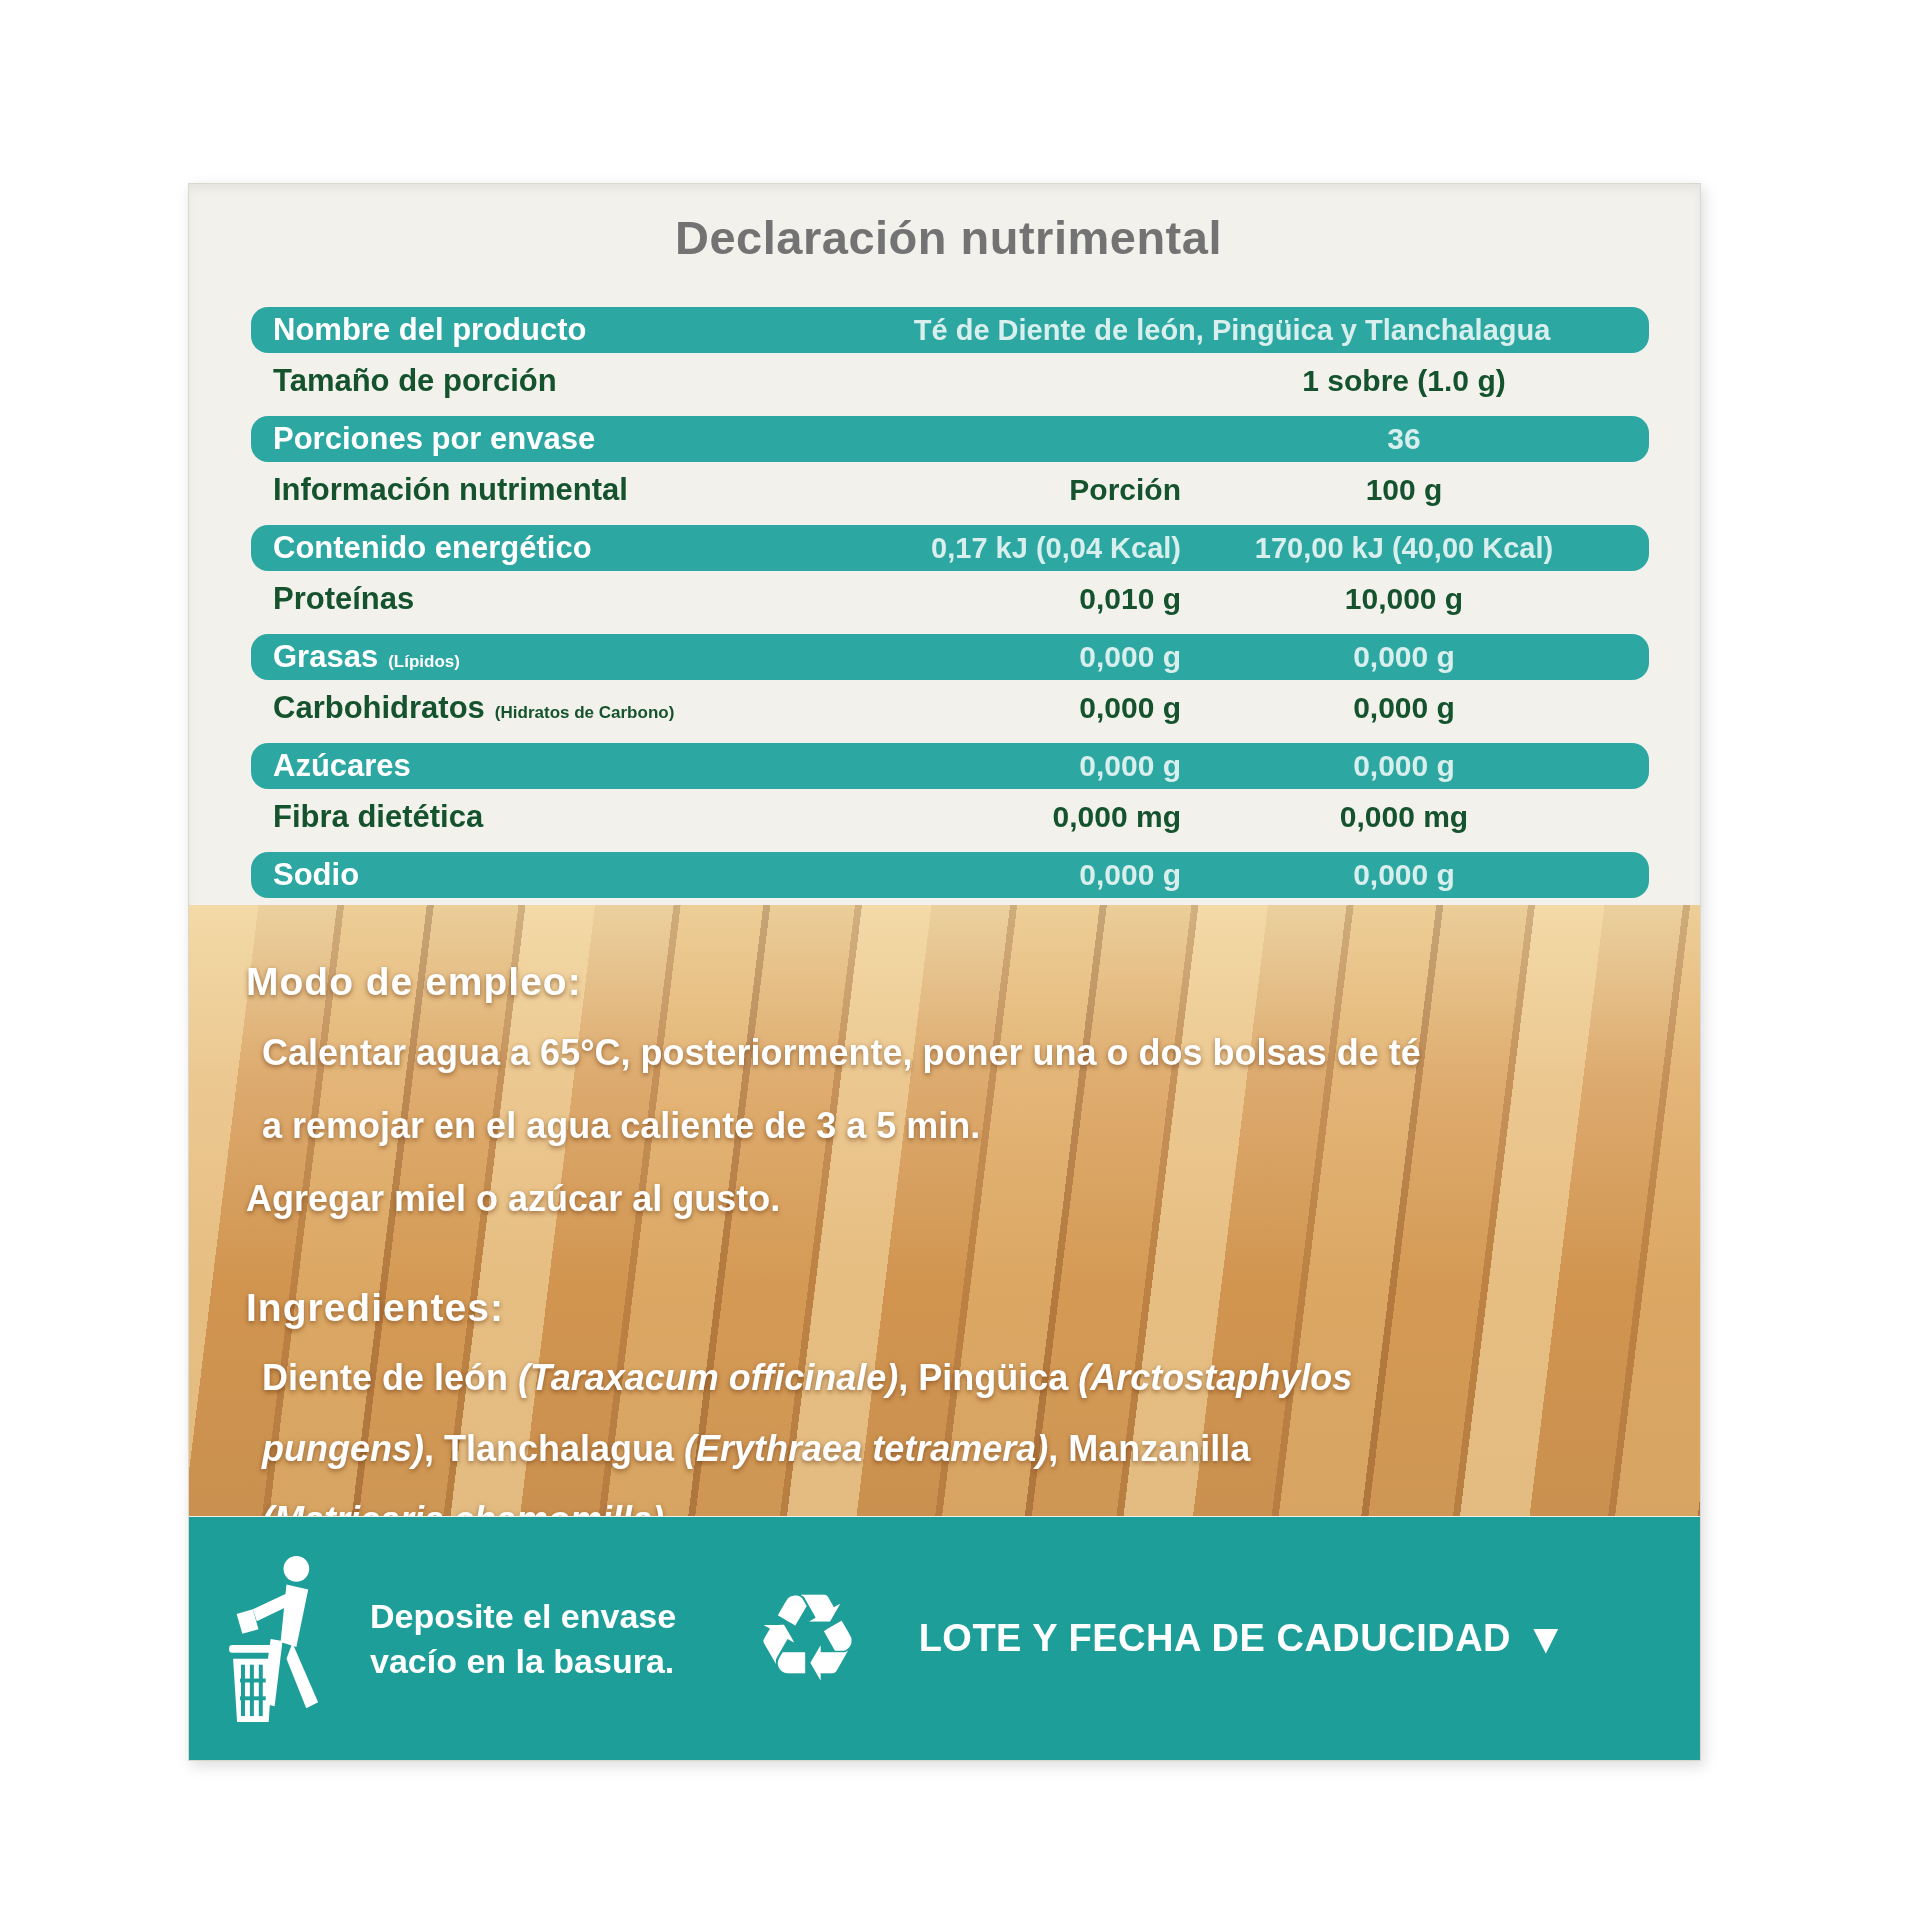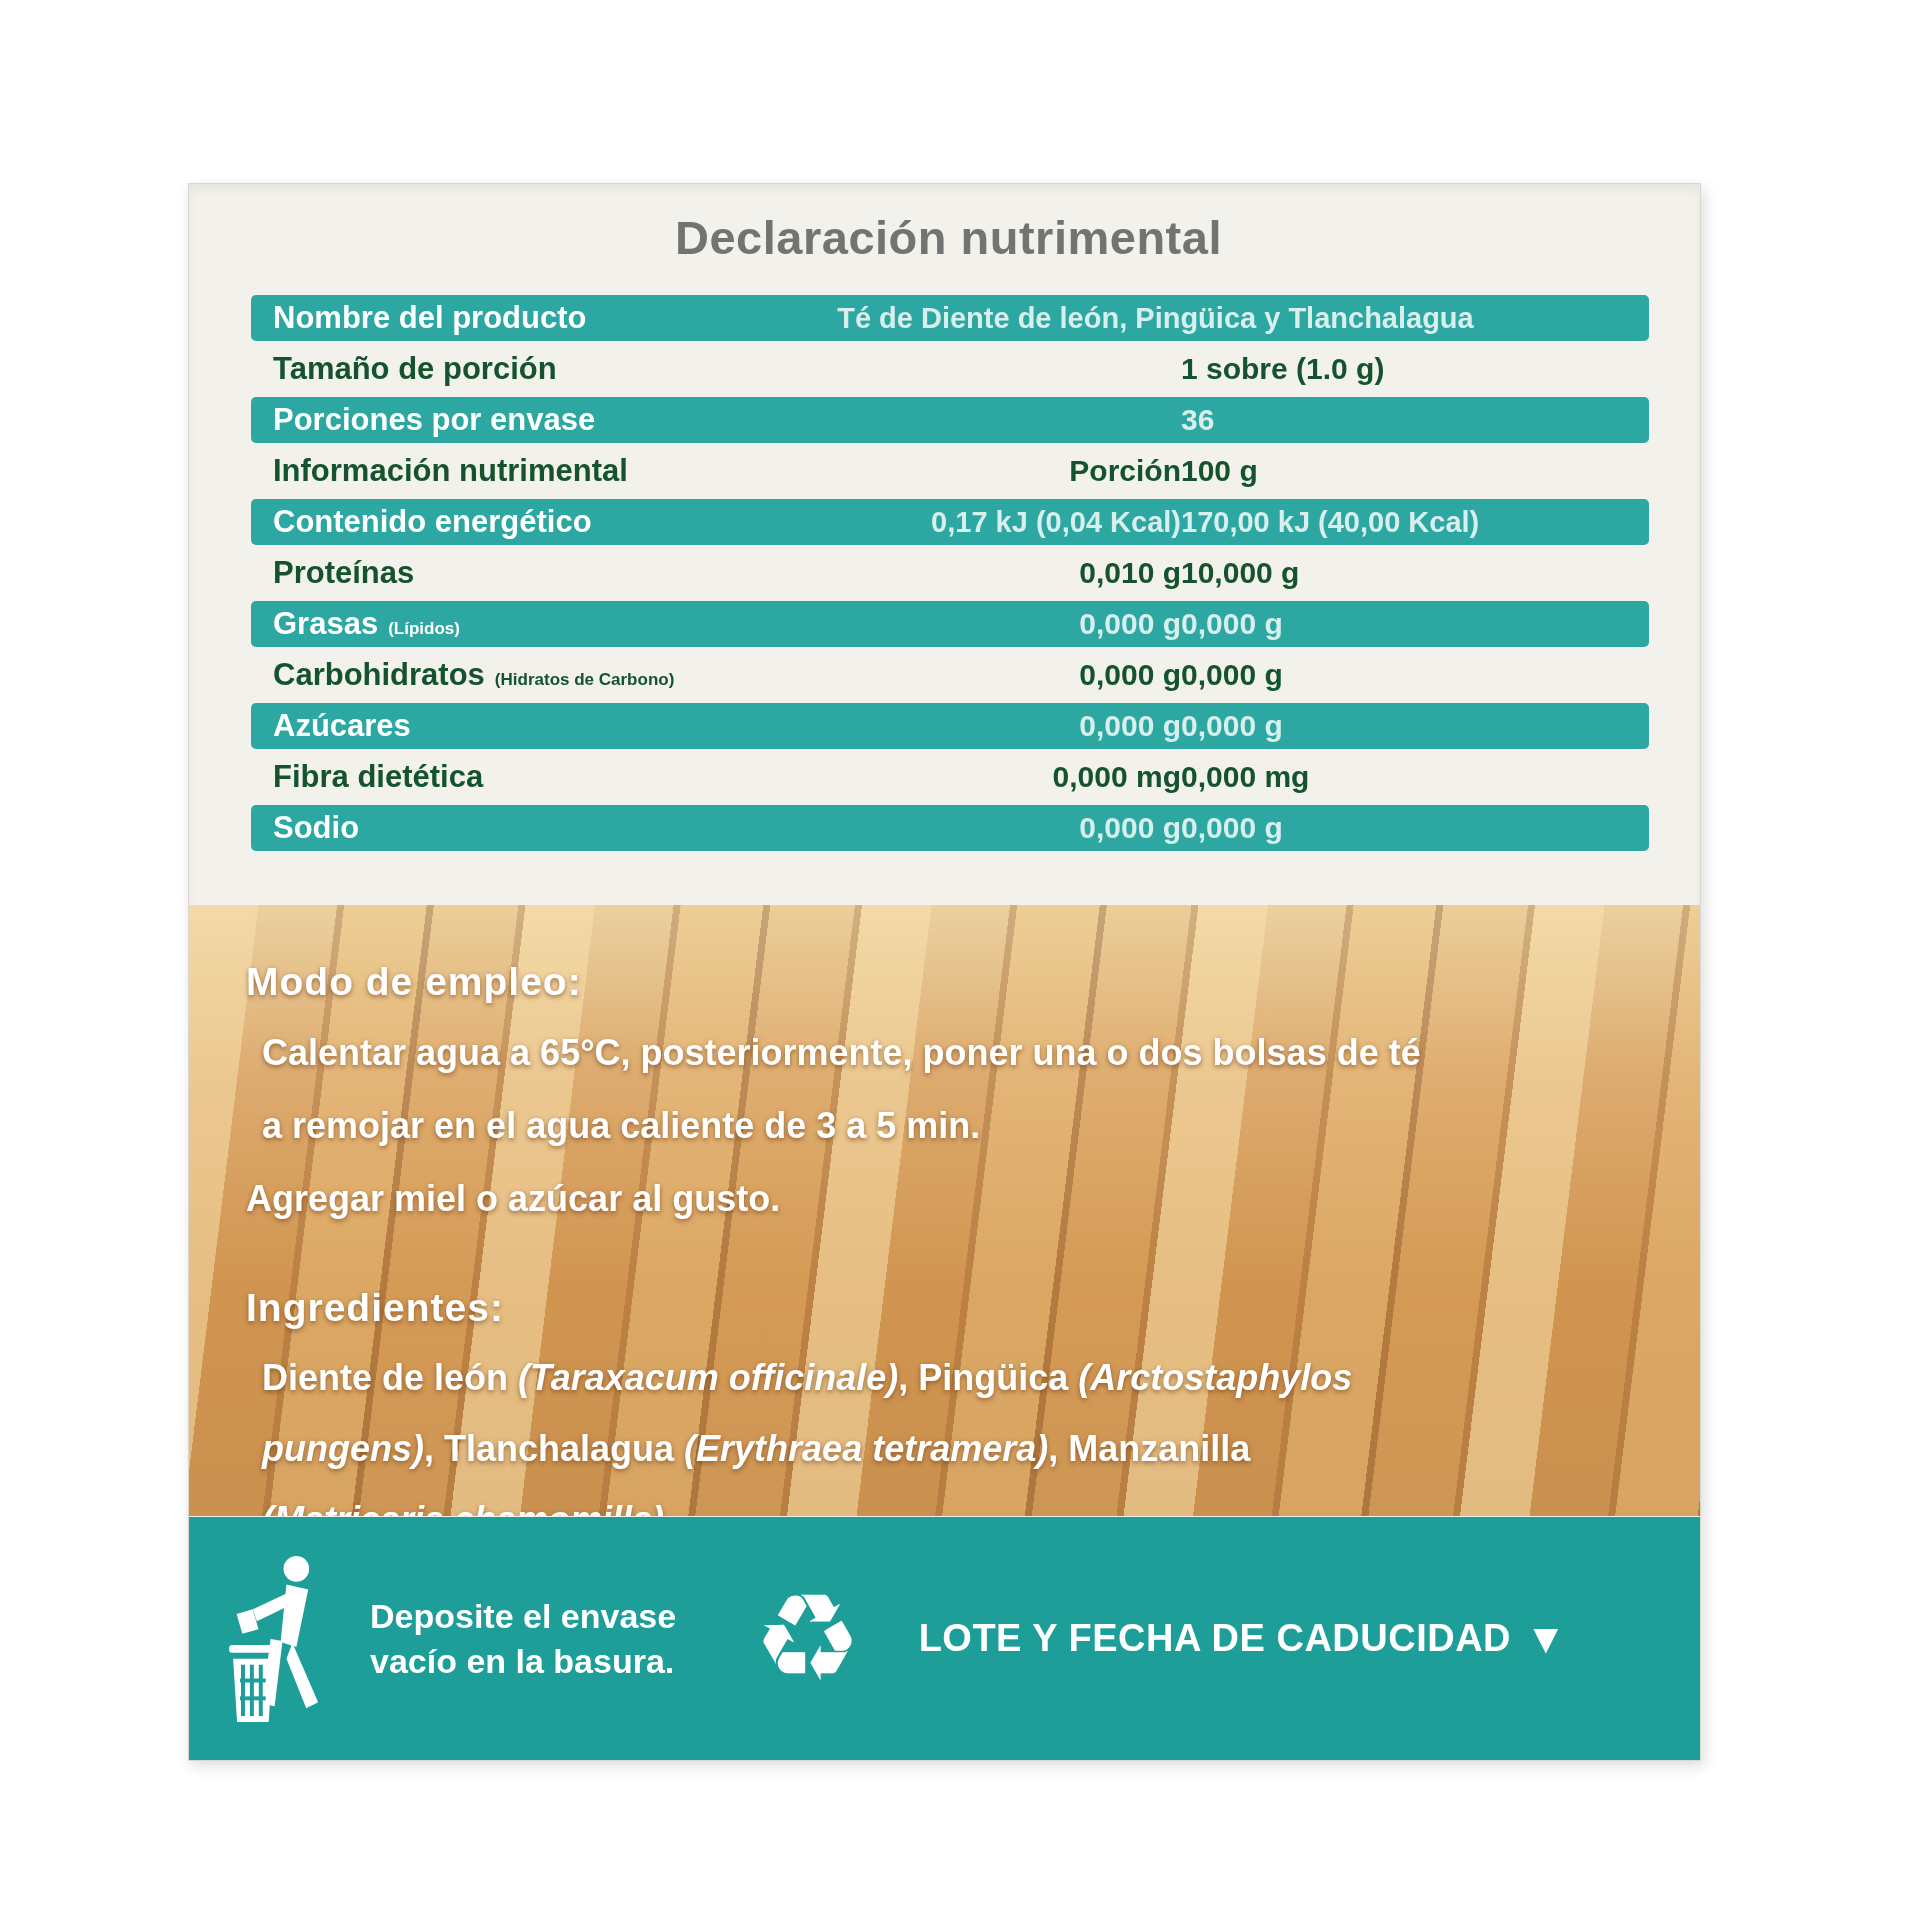--- a/index.html
+++ b/index.html
@@ -14,27 +14,27 @@
     position:absolute;top:26px;left:8px;right:0;text-align:center;
     font-size:47px;font-weight:bold;color:#737373;letter-spacing:0.5px;
   }
   
   .table{position:absolute;top:111px;left:62px;width:1398px;}
   .row{
     display:flex;align-items:center;height:46px;margin-bottom:5px;
     padding:0 22px;box-sizing:border-box;
     font-weight:bold;font-size:30px;color:#14532d;
   }
-  .row.teal{background:#2ca7a1;border-radius:5px;color:#ffffff;}
+  .row.teal{background:#2ca7a1;border-radius:17px;color:#ffffff;margin-top:12px;}
   .row.teal .v1,.row.teal .v2{color:#d8efed;}
   .lbl{flex:1;display:flex;align-items:baseline;white-space:nowrap;font-size:31px;}
   .note{font-size:17px;}
   .note:not(:empty){margin-left:10px;}
   .v1{width:337px;text-align:right;white-space:nowrap;}
-  .v2{width:446px;text-align:left;white-space:nowrap;}
+  .v2{width:446px;text-align:center;white-space:nowrap;}
   .row.wide .v2{width:auto;flex:1.4;font-size:29px;}
   
   .wood{
     position:absolute;top:721px;left:0;right:0;height:611px;overflow:hidden;
     background-color:#d99f63;
     background-image:
       repeating-linear-gradient(97deg,
         rgba(248,224,172,0.55) 0px 69px,
         rgba(222,164,95,0.05) 69px 147px,
         rgba(141,84,38,0.30) 147px 154px,

